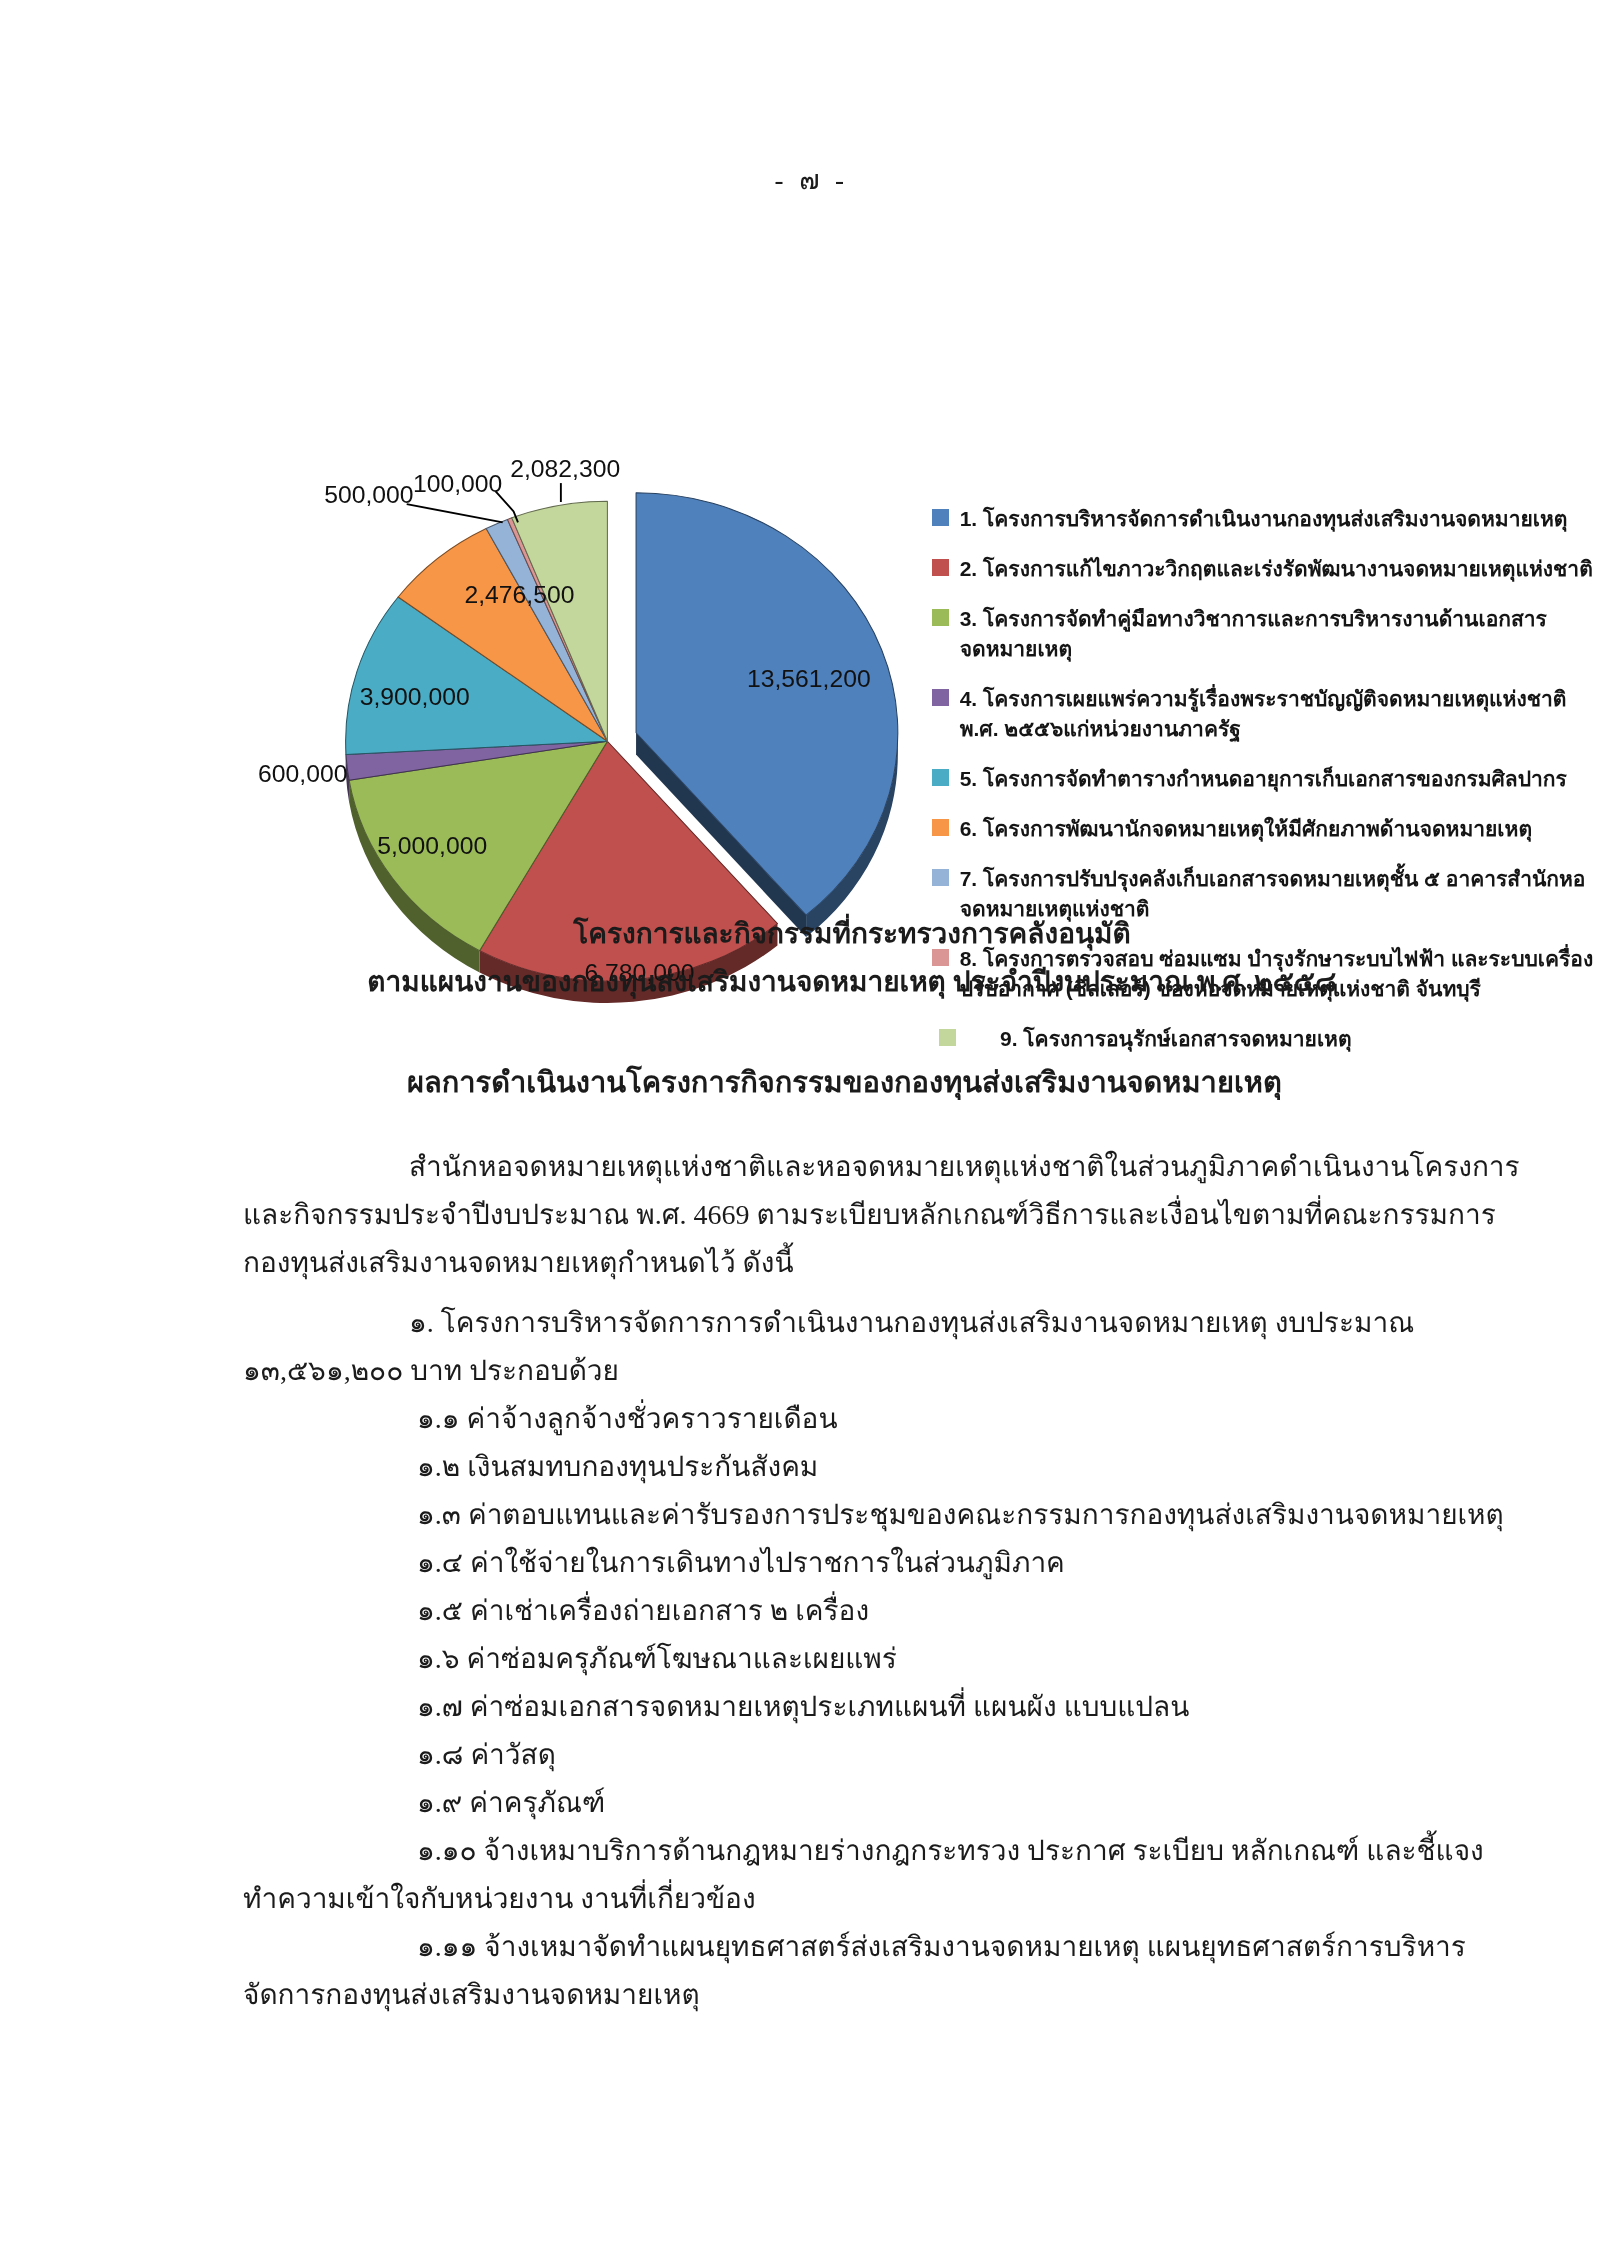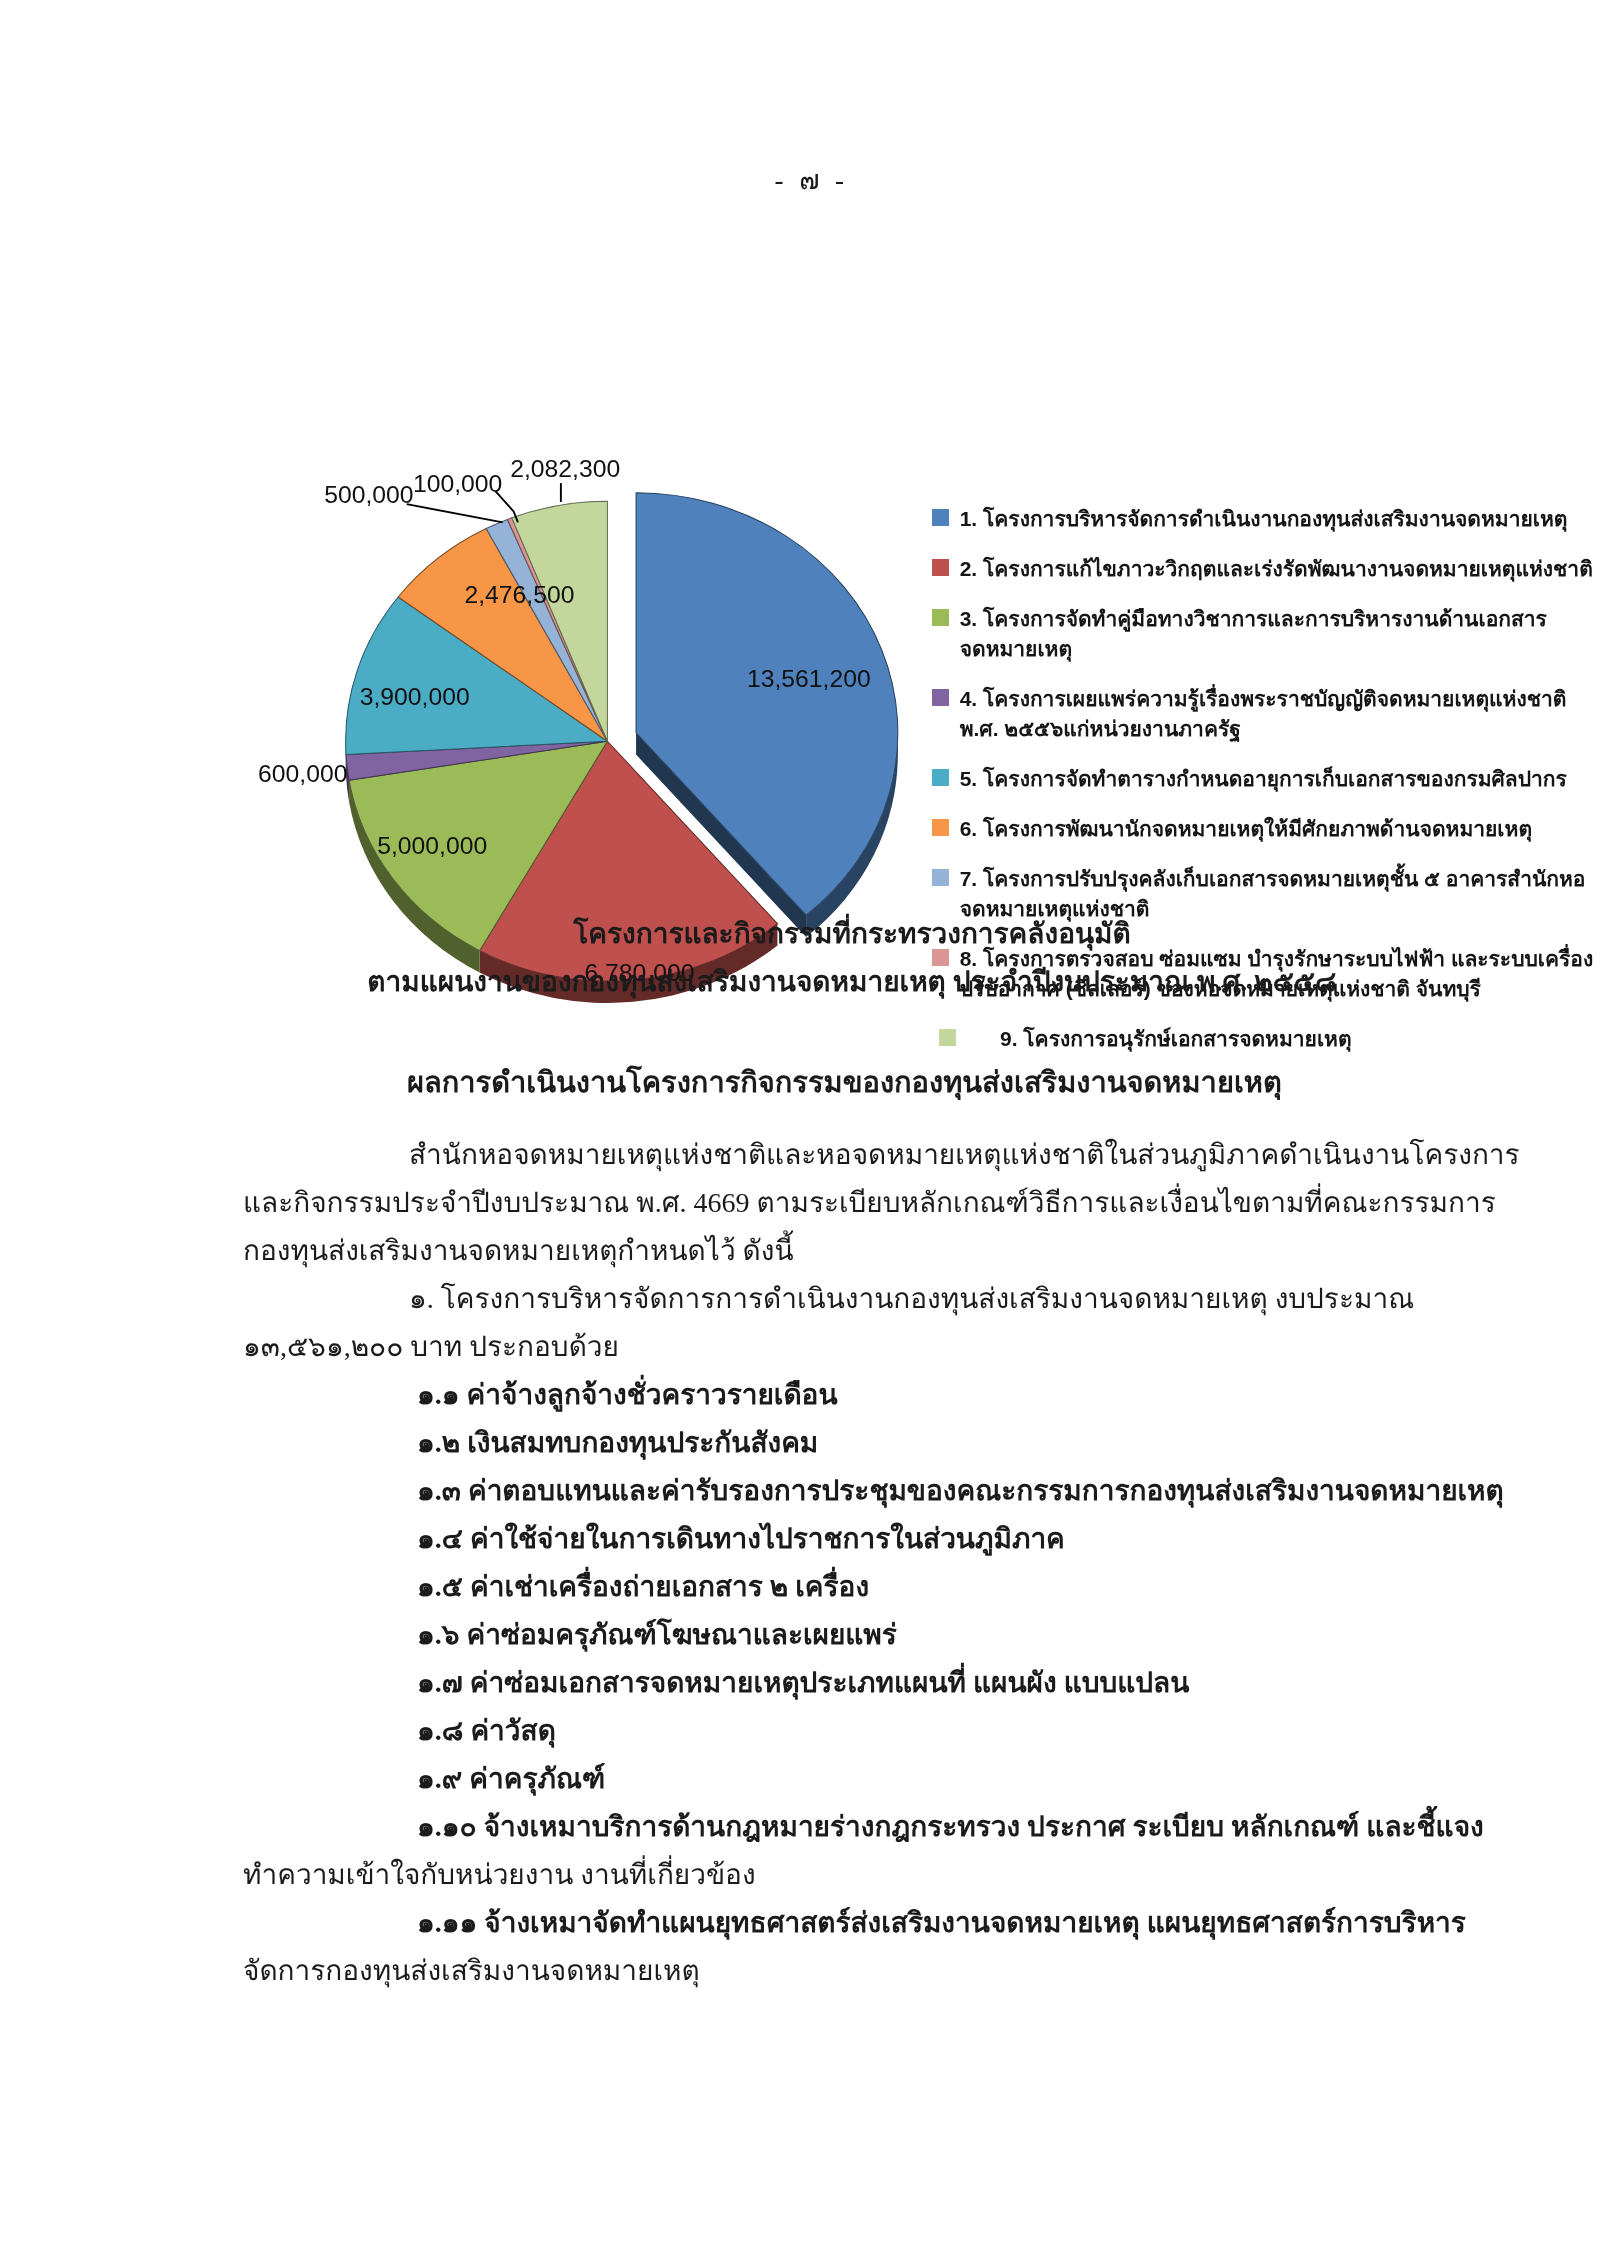--- a/index.html
+++ b/index.html
@@ -27,22 +27,22 @@
   .caption-block{
     position:absolute;top:910px;left:0;width:1623px;padding-left:81px;box-sizing:border-box;
     text-align:center;font-weight:bold;font-size:28px;line-height:48px;
   }
   .section-heading{
     position:absolute;top:1058px;left:243px;width:1276px;
     font-weight:bold;font-size:29px;line-height:48px;padding-left:164px;box-sizing:border-box;
   }
   .doc-body{position:absolute;top:1131px;left:243px;width:1279px;font-size:28px;}
   .body-line{line-height:48px;white-space:nowrap;}
-  .body-line.first{padding-left:166px;}
-  .body-line.list{padding-left:174px;font-weight:bold;}
+  .body-line.first{padding-left:166px;margin-top:12px;}
+  .body-line.list{padding-left:174px;}
   .body-line.none{padding-left:0;}
   svg text{font-family:"Liberation Sans", sans-serif;}
 </style>
 </head>
 <body>
 
 <div class="page">
 
   <div class="page-number">- ๗ -</div>
 

